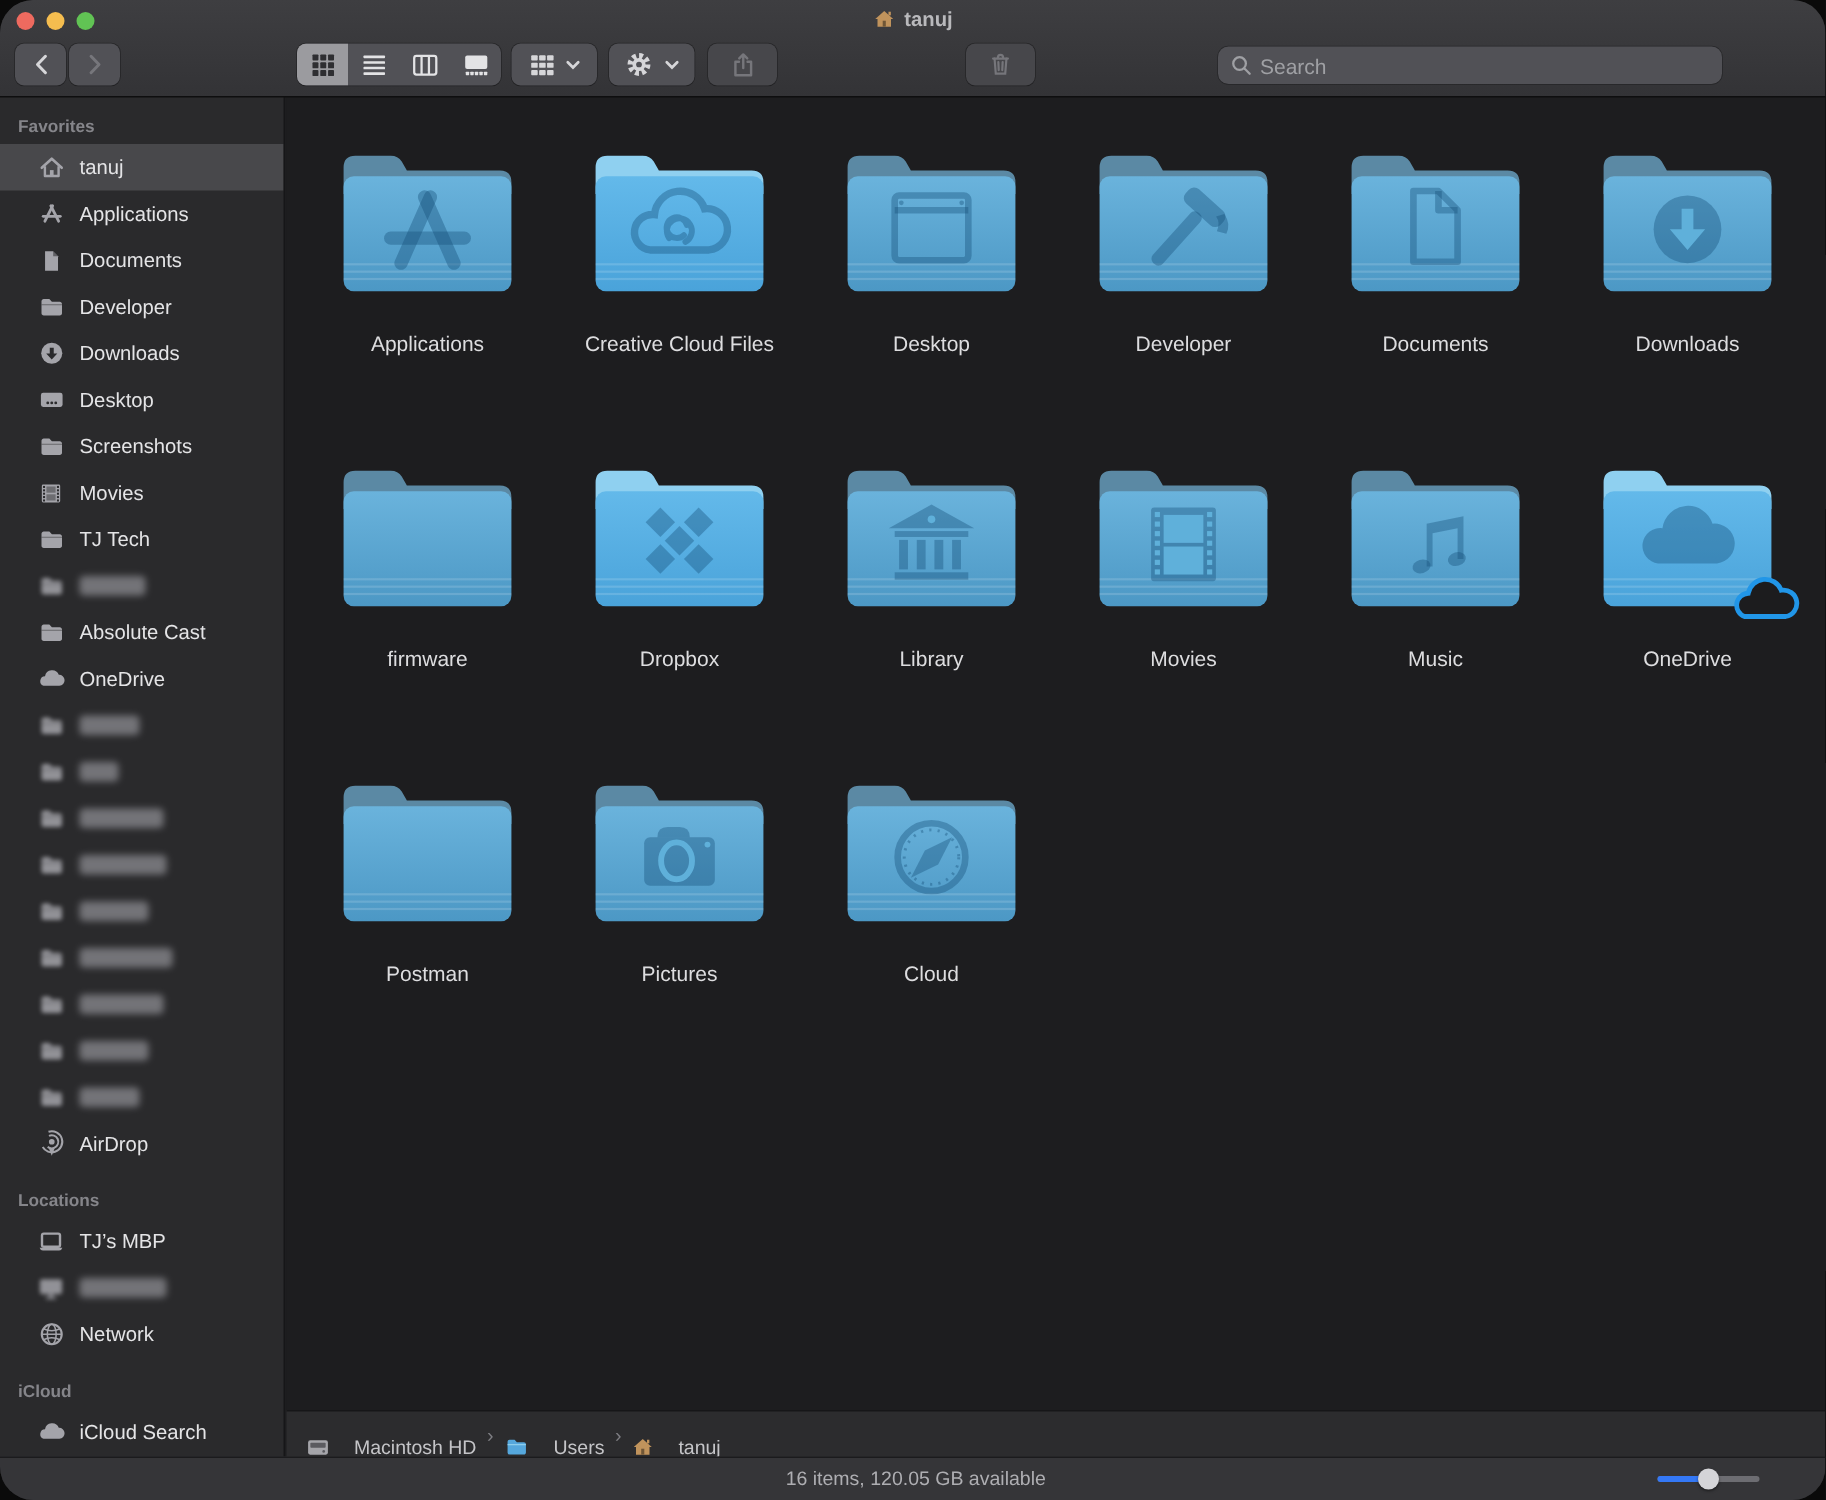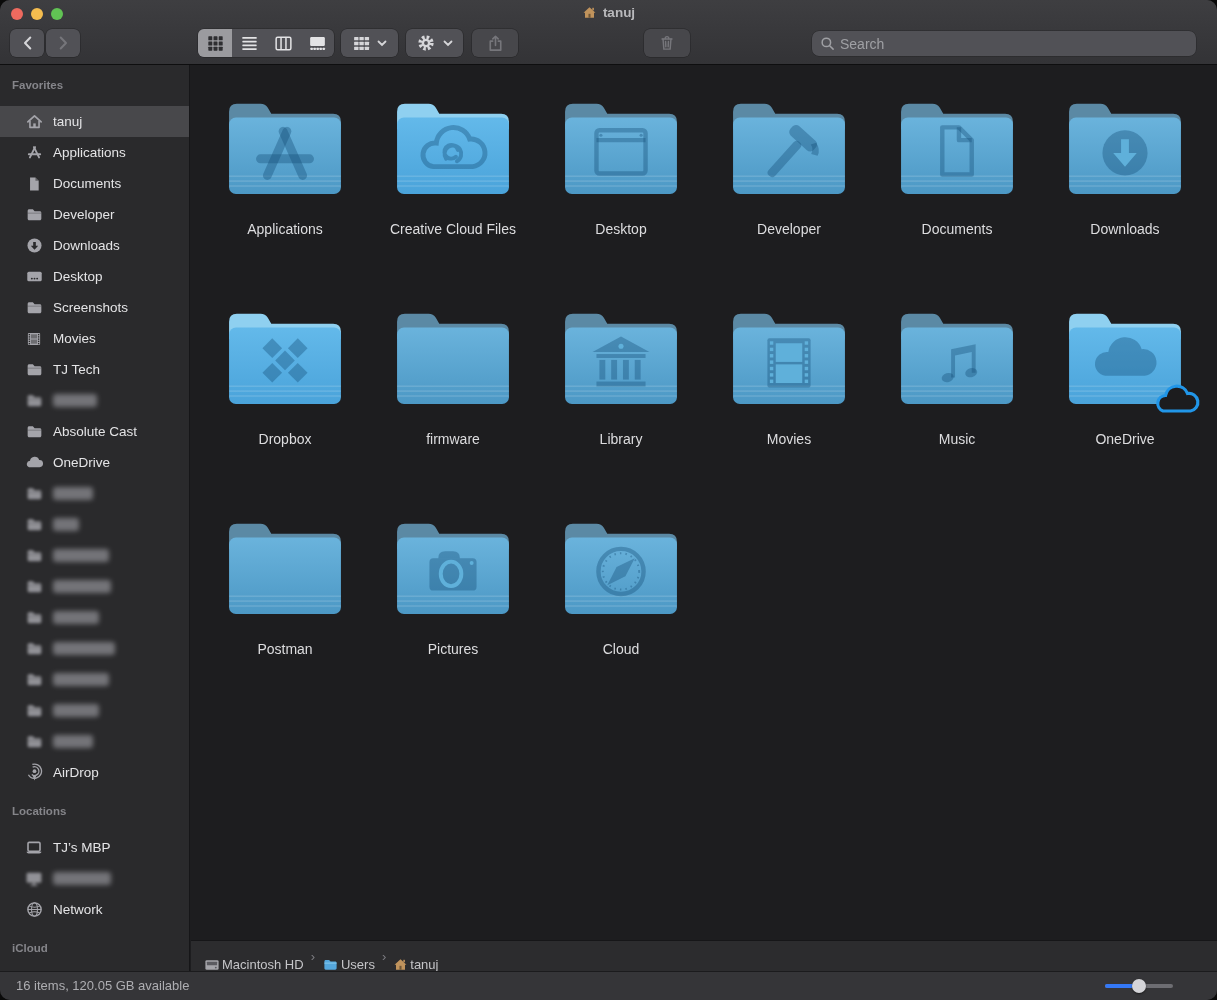--- a/index.html
+++ b/index.html
@@ -1,16 +1,16 @@
 <!DOCTYPE html>
 <html><head>
 <meta charset="utf-8">
 <style>
   html,body{margin:0;padding:0;background:#0a0a0a;font-family:"Liberation Sans",sans-serif;}
-  #window{position:relative;width:1217px;height:1000px;background:#1d1d1f;border-radius:10px;overflow:hidden;
+  #window{position:relative;width:1217px;height:1000px;background:#1d1d1f;border-radius:22px;overflow:hidden;
     -webkit-font-smoothing:antialiased;}
   
   #titlebar{position:absolute;left:0;top:0;right:0;height:64px;background:linear-gradient(#3e3e41,#333336);
     border-bottom:1px solid #0e0e0f;z-index:30;}
   .traffic{position:absolute;left:11px;top:8px;display:flex;gap:8px;}
   .light{width:12px;height:12px;border-radius:50%;}
   .light.red{background:#ee6a5f;}.light.yellow{background:#f5bd4f;}.light.green{background:#61c354;}
   #win-title{position:absolute;left:0;right:0;top:5px;display:flex;justify-content:center;align-items:center;
     gap:6px;color:#b9b9bc;font-size:13.5px;font-weight:600;}
   .tb-btn{position:absolute;top:29px;height:28px;background:#515156;border-radius:6px;display:flex;
@@ -18,51 +18,51 @@
   .tb-btn.disabled{color:#76767b;background:#47474b;}
   #nav-back{left:10px;width:34px;}
   #nav-forward{left:46px;width:34px;color:#76767b;}
   #seg-views{left:198px;width:136px;background:#515156;display:flex;overflow:hidden;padding:0;}
   .seg{flex:1;display:flex;align-items:center;justify-content:center;color:#e3e3e5;height:100%;}
   .seg.selected{background:#9b9b9f;color:#2e2e31;}
   #btn-group{left:341px;width:57px;gap:7px;}
   #btn-action{left:406px;width:57px;gap:7px;}
   #btn-share{left:472px;width:46px;}
   #btn-trash{left:644px;width:46px;}
-  #search-field{position:absolute;left:812px;top:31px;width:384px;height:25px;background:#515156;border-radius:7px;
+  #search-field{position:absolute;left:812px;top:31px;width:336px;height:25px;background:#515156;border-radius:7px;
     display:flex;align-items:center;gap:5px;padding-left:8px;box-sizing:border-box;color:#9fa0a4;
     box-shadow:0 0 0 0.5px rgba(0,0,0,.3);}
   #search-field .ph{font-size:14px;color:#9fa0a4;}
   
   #sidebar{position:absolute;left:0;top:64px;width:190px;bottom:28px;background:#2a2a2c;
     border-right:1px solid #161618;overflow:hidden;padding-top:12px;box-sizing:border-box;z-index:10;}
-  .sb-header{padding:3px 0 15px 12px;color:#85858a;font-size:11.5px;font-weight:700;}
+  .sb-header{padding:3px 0 5px 12px;color:#85858a;font-size:11.5px;font-weight:700;}
   .sb-item{height:31px;display:flex;align-items:center;padding-left:24px;gap:9px;font-size:13.5px;color:#e4e4e6;}
   .sb-item.selected{background:#48484b;}
   .sb-icon{width:20px;height:20px;color:#a4a4aa;flex:0 0 20px;display:flex;align-items:center;justify-content:center;}
   .red-bar{height:13px;background:#86868b;border-radius:3px;filter:blur(2.5px);opacity:.8;}
   .sb-item.redacted .sb-icon{filter:blur(1.5px);opacity:.85;}
   .sb-gap{height:14px;}
   
   #content{position:absolute;left:191px;top:64px;right:0;bottom:59px;background:#1d1d1f;overflow:hidden;}
   #folder-grid{display:flex;flex-wrap:wrap;padding:30px 0 0 10px;width:1012px;}
   .cell{width:168px;height:210px;text-align:center;}
   .folder-art{position:relative;width:128px;margin:0 auto;}
   .cell .label{margin-top:21px;font-size:14px;color:#dddddf;}
   .badge{position:absolute;right:-12px;bottom:-8px;}
   
   #pathbar{position:absolute;left:191px;right:0;bottom:28px;height:31px;background:#2c2c2e;
     border-top:1px solid #161618;display:flex;align-items:center;padding-left:13px;gap:7px;
     font-size:13px;color:#c5c5c8;z-index:20;}
-  .crumb{display:flex;align-items:center;gap:2px;margin-top:16px;}
+  .crumb{display:flex;align-items:center;gap:16px;margin-top:16px;}
   .crumb-sep{color:#7d7d82;font-size:13px;}
   
   #statusbar{position:absolute;left:0;right:0;bottom:0;height:28px;background:#353538;border-top:1px solid #1b1b1d;
     z-index:25;}
-  #status-text{position:absolute;left:16px;right:0;top:6px;font-size:13px;color:#aeaeb2;}
+  #status-text{position:absolute;left:4px;right:0;top:6px;text-align:center;font-size:13px;color:#aeaeb2;}
   #zoom-slider{position:absolute;right:44px;top:12px;width:68px;height:4px;background:#6d6d72;border-radius:2px;}
   #zoom-fill{position:absolute;left:0;top:0;height:4px;background:#3478f6;border-radius:2px;}
   #zoom-knob{position:absolute;top:-5px;width:14px;height:14px;border-radius:50%;background:#d4d4d8;
     box-shadow:0 1px 2px rgba(0,0,0,.5);}
   svg{display:block;}
 </style>
 </head>
 <body>
 
 <div id="window">
@@ -596,51 +596,51 @@
               </g>
               <circle cx="65" cy="60" r="23" fill="rgba(21,79,120,0.38)"></circle>
               <path d="M61 46 h8 v14 h8 L65 74 L53 60 h8 z" fill="#5fb0da"></path>
             </svg>
           </div>
           <div class="label">Downloads</div>
         </div>
         <div class="cell">
           <div class="folder-art">
             <svg viewBox="0 0 130 108" width="128" height="106">
+              <path d="M8 18 q0-8 8-8 h24 q5 0 7.5 4 l3.5 6 h63 q8 0 8 8 v8 H8 z" fill="#5b89a4"></path>
+              <rect x="8" y="24" width="114" height="78" rx="7" fill="url(#g-normal)"></rect>
+              <g fill="rgba(255,255,255,0.15)">
+                <rect x="8" y="83" width="114" height="1.5"></rect>
+                <rect x="8" y="88" width="114" height="1.5"></rect>
+                <rect x="8" y="93" width="114" height="1.5"></rect>
+              </g>
+            </svg>
+          </div>
+          <div class="label">firmware</div>
+        </div>
+        <div class="cell">
+          <div class="folder-art">
+            <svg viewBox="0 0 130 108" width="128" height="106">
               <path d="M8 18 q0-8 8-8 h24 q5 0 7.5 4 l3.5 6 h63 q8 0 8 8 v8 H8 z" fill="#8fd0f0"></path>
               <rect x="8" y="24" width="114" height="78" rx="7" fill="url(#g-bright)"></rect>
               <g fill="rgba(255,255,255,0.15)">
                 <rect x="8" y="83" width="114" height="1.5"></rect>
                 <rect x="8" y="88" width="114" height="1.5"></rect>
                 <rect x="8" y="93" width="114" height="1.5"></rect>
               </g>
               <g fill="rgba(21,79,120,0.38)">
                 <path d="M52 35 l10 10 -10 10 -10-10 z"></path>
                 <path d="M78 35 l10 10 -10 10 -10-10 z"></path>
                 <path d="M65 47.5 l10 10 -10 10 -10-10 z"></path>
                 <path d="M52 60 l10 10 -10 10 -10-10 z"></path>
                 <path d="M78 60 l10 10 -10 10 -10-10 z"></path>
               </g>
             </svg>
           </div>
           <div class="label">Dropbox</div>
-        </div>
-        <div class="cell">
-          <div class="folder-art">
-            <svg viewBox="0 0 130 108" width="128" height="106">
-              <path d="M8 18 q0-8 8-8 h24 q5 0 7.5 4 l3.5 6 h63 q8 0 8 8 v8 H8 z" fill="#5b89a4"></path>
-              <rect x="8" y="24" width="114" height="78" rx="7" fill="url(#g-normal)"></rect>
-              <g fill="rgba(255,255,255,0.15)">
-                <rect x="8" y="83" width="114" height="1.5"></rect>
-                <rect x="8" y="88" width="114" height="1.5"></rect>
-                <rect x="8" y="93" width="114" height="1.5"></rect>
-              </g>
-            </svg>
-          </div>
-          <div class="label">firmware</div>
         </div>
         <div class="cell">
           <div class="folder-art">
             <svg viewBox="0 0 130 108" width="128" height="106">
               <path d="M8 18 q0-8 8-8 h24 q5 0 7.5 4 l3.5 6 h63 q8 0 8 8 v8 H8 z" fill="#5b89a4"></path>
               <rect x="8" y="24" width="114" height="78" rx="7" fill="url(#g-normal)"></rect>
               <g fill="rgba(255,255,255,0.15)">
                 <rect x="8" y="83" width="114" height="1.5"></rect>
                 <rect x="8" y="88" width="114" height="1.5"></rect>
                 <rect x="8" y="93" width="114" height="1.5"></rect>

